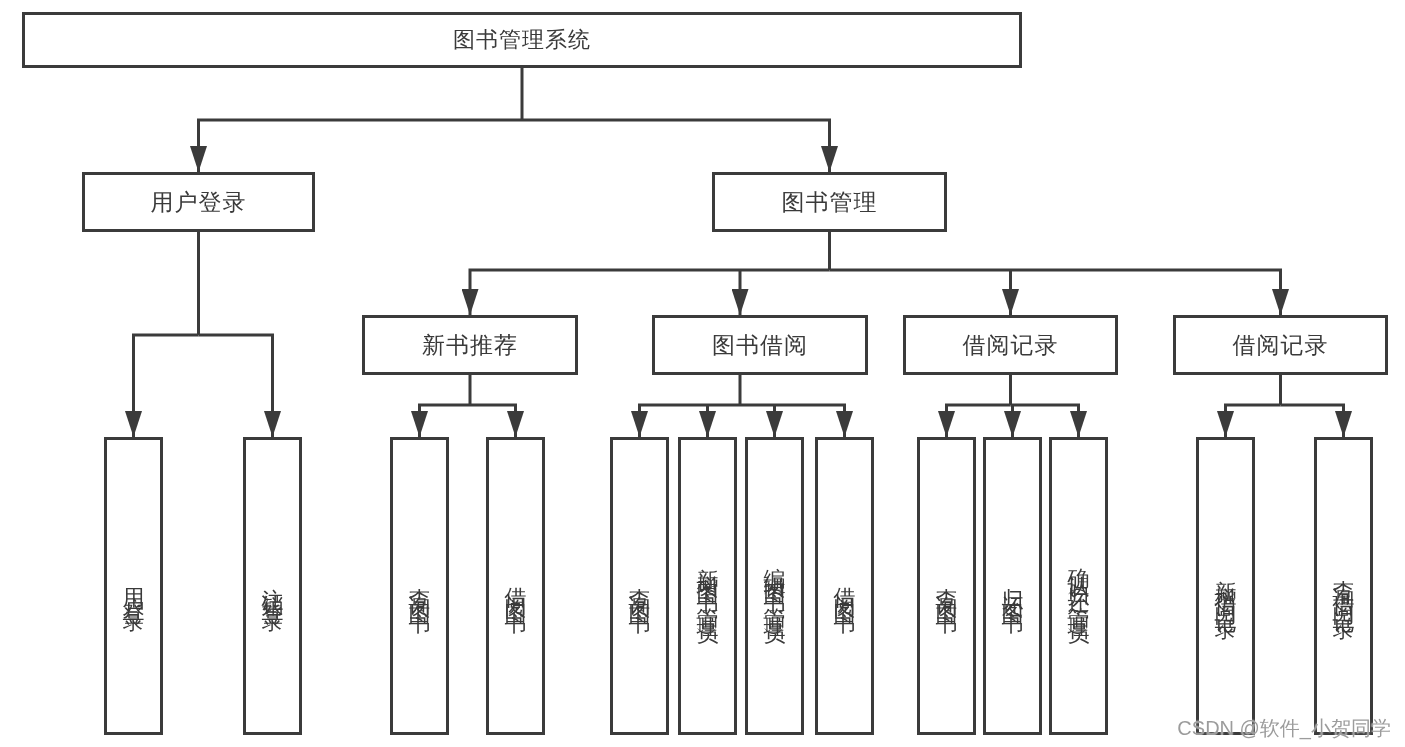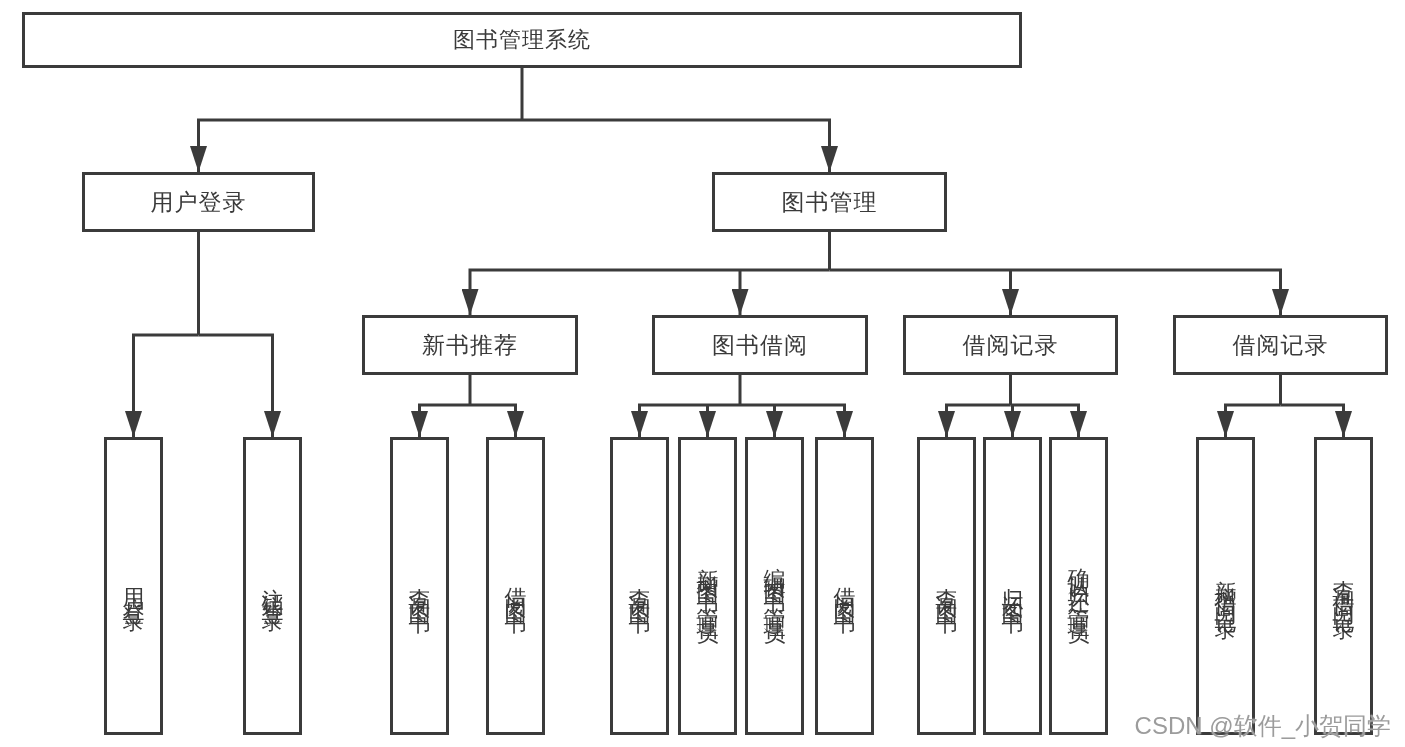--- a/index.html
+++ b/index.html
@@ -50,21 +50,21 @@
   .n-current{left:903px;top:315px;width:215px;height:60px;}
   .n-records{left:1173px;top:315px;width:215px;height:60px;}
   .leaf{top:437px;width:59px;height:298px;}
   .l1{left:104px;} .l2{left:243px;}
   .l3{left:390px;} .l4{left:486px;}
   .l5{left:610px;} .l6{left:678px;} .l7{left:745px;} .l8{left:815px;}
   .l9{left:917px;} .l10{left:983px;} .l11{left:1049px;}
   .l12{left:1196px;} .l13{left:1314px;}
   .watermark{
     position:absolute;right:14px;bottom:5px;
-    font-size:24px;color:var(--watermark);
+    font-size:20px;color:var(--watermark);
     text-shadow:0 0 2px #ffffff;
     z-index:5;white-space:nowrap;
   }
 </style>
 </head>
 <body>
 
 <div class="canvas">
 
   <svg class="connectors" viewBox="0 0 1405 747" xmlns="http://www.w3.org/2000/svg" aria-hidden="true">

